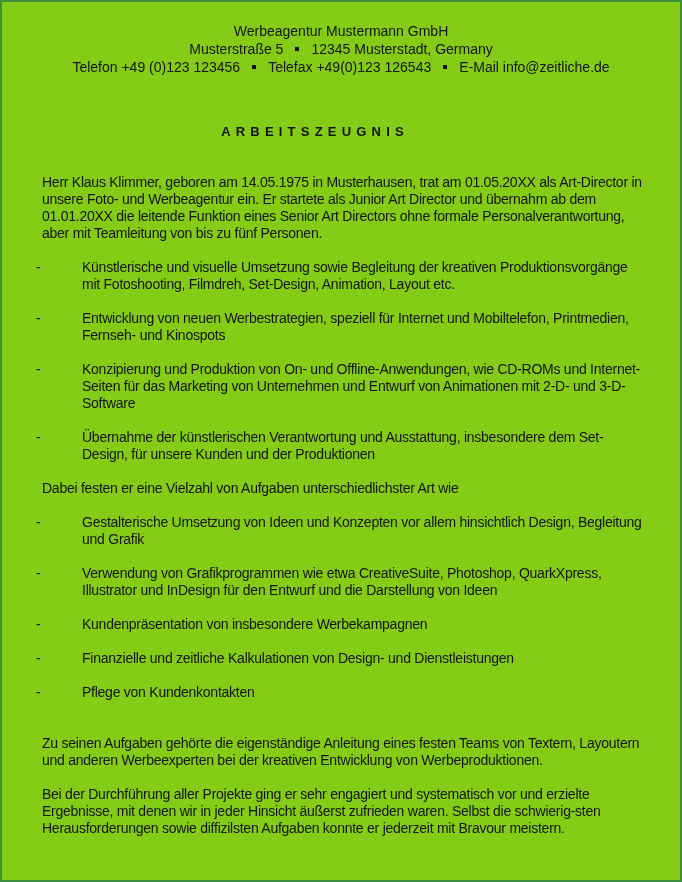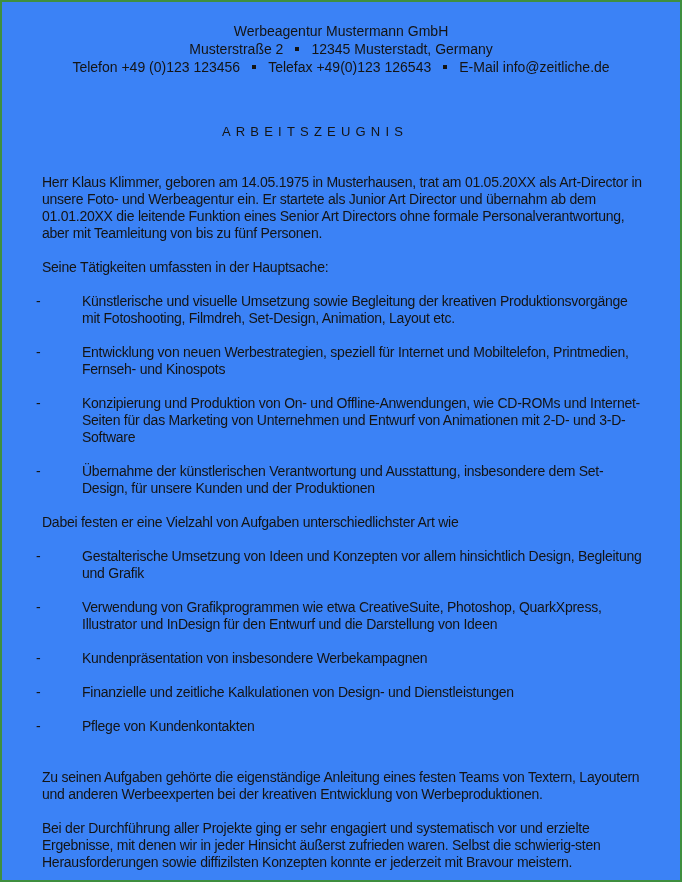--- a/index.html
+++ b/index.html
@@ -1,60 +1,59 @@
 <!DOCTYPE html>
 <html><head>
   <meta charset="utf-8">
   <style>
     * { box-sizing: border-box; margin: 0; padding: 0; }
     html, body { width: 682px; height: 882px; overflow: hidden; background: #f4f4f4; }
     body { font-family: "Liberation Sans", sans-serif; color: #141414; }
     .page {
       position: absolute; left: 0; top: 0; width: 682px; height: 882px;
-      border: 2px solid #3f8f3f; background: #3b82f6;
+      border: 2px solid #3f8f3f; background: #84cc16;
     }
     .letterhead {
       position: absolute; top: 20px; left: 0; width: 678px;
       text-align: center; font-size: 14px; line-height: 18px;
     }
     .sep { display: inline-block; width: 4px; height: 4px; background: #141414; margin: 0 12px; vertical-align: middle; position: relative; top: -1px; }
     .title {
       position: absolute; top: 122px; left: 0; width: 626px;
-      text-align: center; font-size: 13px; font-weight: normal; letter-spacing: 5.2px;
+      text-align: center; font-size: 13px; font-weight: bold; letter-spacing: 5.2px;
     }
     .body {
       position: absolute; top: 172px; left: 32px; width: 610px;
       font-size: 14px; line-height: 17px; letter-spacing: -0.25px;
     }
     .para { margin-bottom: 17px; margin-left: 8px; }
     .list-item { display: flex; margin-bottom: 17px; }
     .dash { width: 48px; flex: 0 0 48px; padding-left: 2px; }
     .item-text { flex: 1; }
     .spacer { height: 17px; }
   </style>
 </head>
 <body>
 
 <div class="page">
 
   <div class="letterhead">
     <div>Werbeagentur Mustermann GmbH</div>
     <div>
-      <span>Musterstraße 2</span><span class="sep"></span><span>12345 Musterstadt, Germany</span>
+      <span>Musterstraße 5</span><span class="sep"></span><span>12345 Musterstadt, Germany</span>
     </div>
     <div>
       <span>Telefon +49 (0)123 123456</span><span class="sep"></span><span>Telefax +49(0)123 126543</span><span class="sep"></span><span>E-Mail info@zeitliche.de</span>
     </div>
   </div>
 
   <div class="title">ARBEITSZEUGNIS</div>
 
   <div class="body">
     <p class="para">Herr Klaus Klimmer, geboren am 14.05.1975 in Musterhausen, trat am 01.05.20XX als Art-Director in unsere Foto- und Werbeagentur ein. Er startete als Junior Art Director und übernahm ab dem 01.01.20XX die leitende Funktion eines Senior Art Directors ohne formale Personalverantwortung, aber mit Teamleitung von bis zu fünf Personen.</p>
-    <p class="para">Seine Tätigkeiten umfassten in der Hauptsache:</p>
 
     <div class="list">
       <div class="list-item">
         <span class="dash">-</span>
         <span class="item-text">Künstlerische und visuelle Umsetzung sowie Begleitung der kreativen Produktionsvorgänge mit Fotoshooting, Filmdreh, Set-Design, Animation, Layout etc.</span>
       </div>
       <div class="list-item">
         <span class="dash">-</span>
         <span class="item-text">Entwicklung von neuen Werbestrategien, speziell für Internet und Mobiltelefon, Printmedien, Fernseh- und Kinospots</span>
       </div>
@@ -88,15 +87,15 @@
         <span class="item-text">Finanzielle und zeitliche Kalkulationen von Design- und Dienstleistungen</span>
       </div>
       <div class="list-item">
         <span class="dash">-</span>
         <span class="item-text">Pflege von Kundenkontakten</span>
       </div>
     </div>
 
     <div class="spacer"></div>
     <p class="para">Zu seinen Aufgaben gehörte die eigenständige Anleitung eines festen Teams von Textern, Layoutern und anderen Werbeexperten bei der kreativen Entwicklung von Werbeproduktionen.</p>
-    <p class="para">Bei der Durchführung aller Projekte ging er sehr engagiert und systematisch vor und erzielte Ergebnisse, mit denen wir in jeder Hinsicht äußerst zufrieden waren. Selbst die schwierig-sten Herausforderungen sowie diffizilsten Konzepten konnte er jederzeit mit Bravour meistern.</p>
+    <p class="para">Bei der Durchführung aller Projekte ging er sehr engagiert und systematisch vor und erzielte Ergebnisse, mit denen wir in jeder Hinsicht äußerst zufrieden waren. Selbst die schwierig-sten Herausforderungen sowie diffizilsten Aufgaben konnte er jederzeit mit Bravour meistern.</p>
   </div>
 </div>
 
 </body></html>

